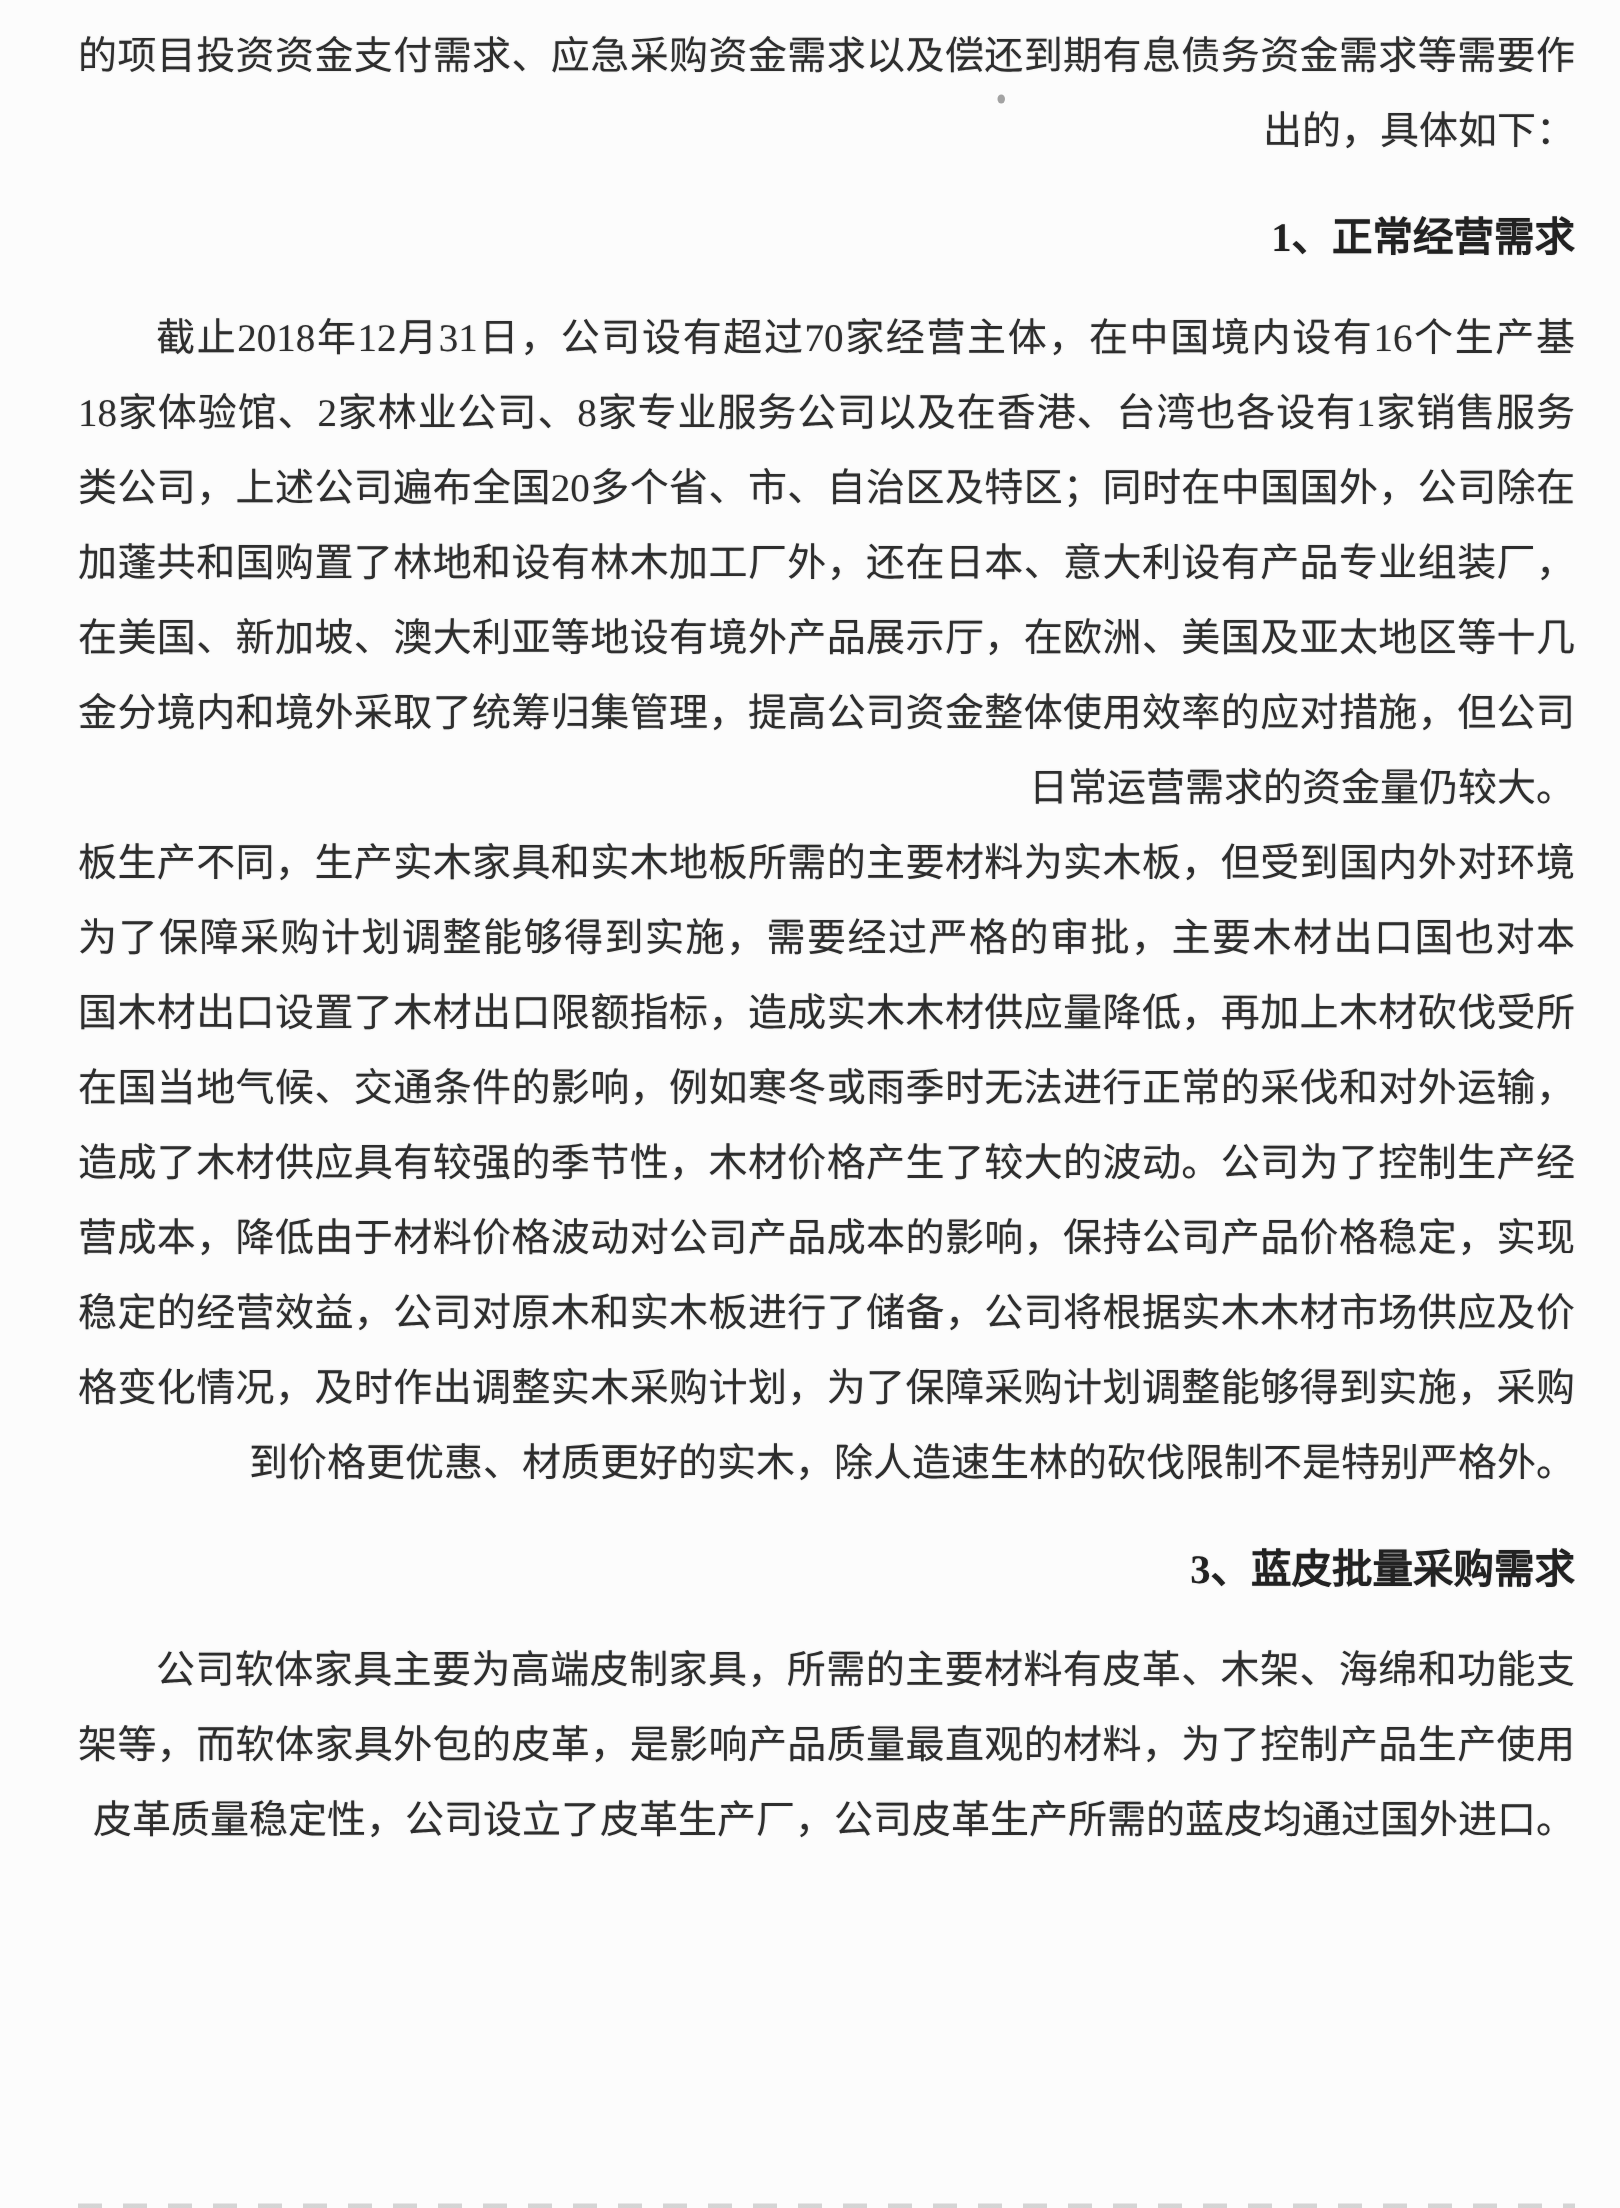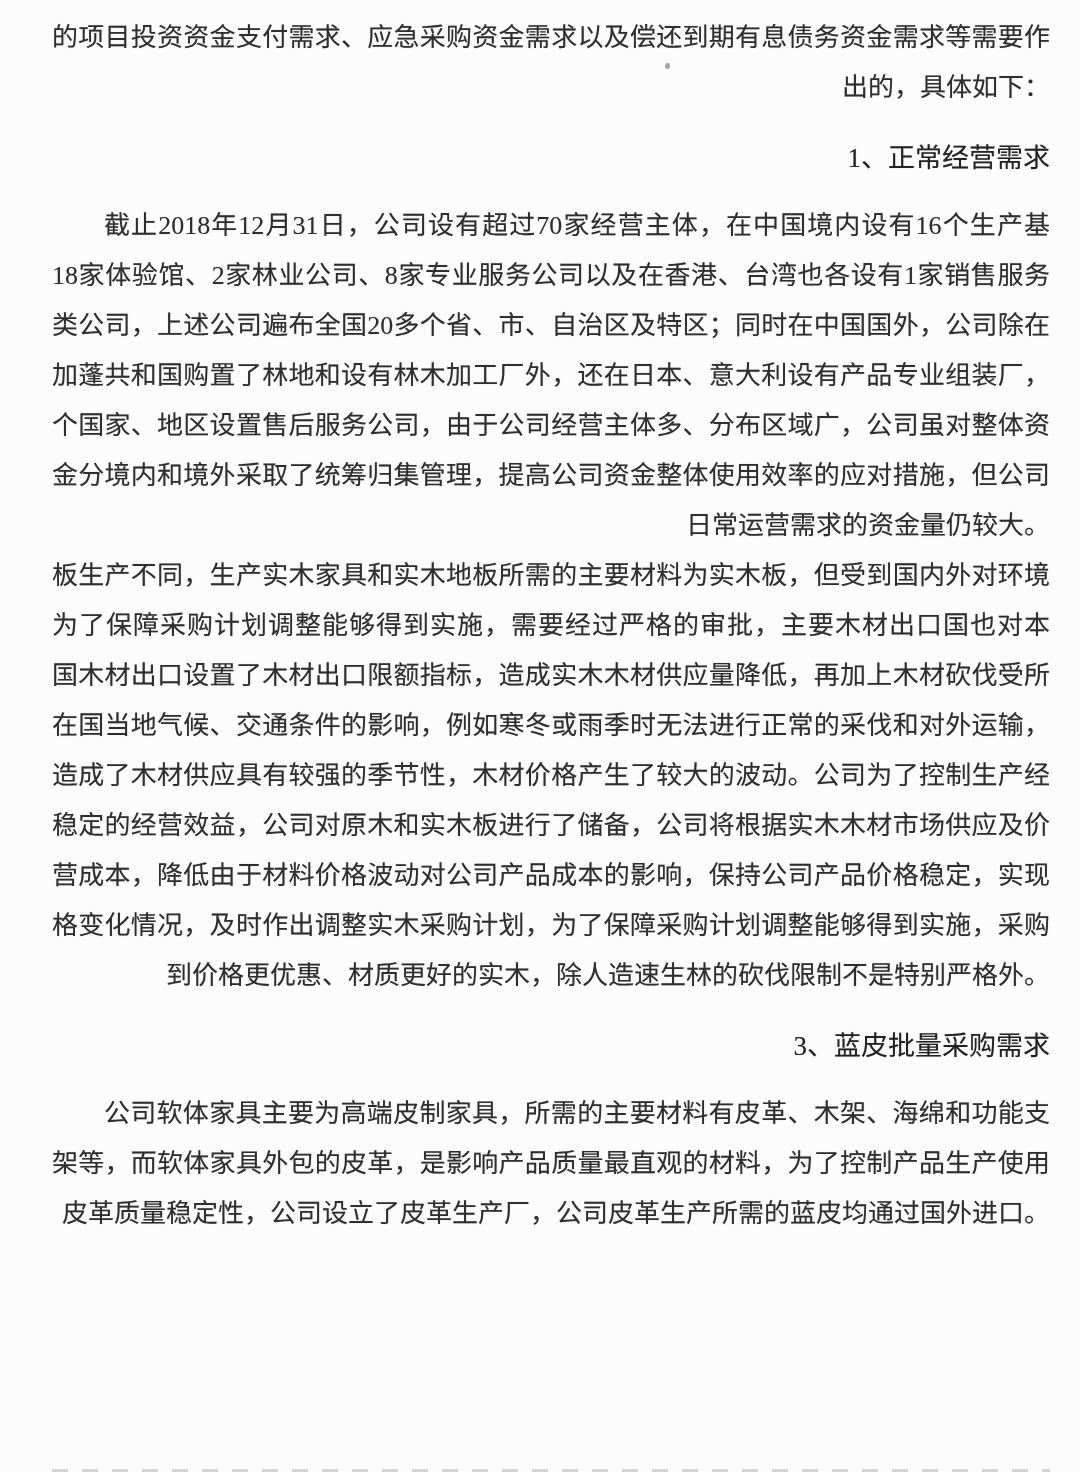--- a/index.html
+++ b/index.html
@@ -33,21 +33,21 @@
     overflow: hidden;
   }
   
   .line.fill {
     text-align: justify;
     text-align-last: justify;
   }
   
   .line.indent { text-indent: 52px; }
   .block.heading .line {
-    font-weight: normal;
+    font-weight: bold;
     font-size: 27px;
     color: #222222;
     padding-left: 54px;
   }
   
   .speck {
     position: absolute;
     background: rgba(90,90,90,0.55);
     border-radius: 50%;
   }
@@ -77,32 +77,32 @@
         <div class="line">出的，具体如下：</div>
       </div>
       <div class="block heading">
         <div class="line">1、正常经营需求</div>
       </div>
       <div class="block paragraph">
         <div class="line fill indent">截止2018年12月31日，公司设有超过70家经营主体，在中国境内设有16个生产基地、</div>
         <div class="line fill">18家体验馆、2家林业公司、8家专业服务公司以及在香港、台湾也各设有1家销售服务</div>
         <div class="line fill">类公司，上述公司遍布全国20多个省、市、自治区及特区；同时在中国国外，公司除在</div>
         <div class="line fill">加蓬共和国购置了林地和设有林木加工厂外，还在日本、意大利设有产品专业组装厂，</div>
-        <div class="line fill">个国家、地区设置售后服务公司，由于公司经营主体多、分布区域广，公司虽对整体资</div>
+        <div class="line fill">在美国、新加坡、澳大利亚等地设有境外产品展示厅，在欧洲、美国及亚太地区等十几</div>
         <div class="line fill">金分境内和境外采取了统筹归集管理，提高公司资金整体使用效率的应对措施，但公司</div>
         <div class="line">日常运营需求的资金量仍较大。</div>
       </div>
       <div class="block paragraph">
         <div class="line fill">板生产不同，生产实木家具和实木地板所需的主要材料为实木板，但受到国内外对环境</div>
         <div class="line fill">为了保障采购计划调整能够得到实施，需要经过严格的审批，主要木材出口国也对本</div>
         <div class="line fill">国木材出口设置了木材出口限额指标，造成实木木材供应量降低，再加上木材砍伐受所</div>
         <div class="line fill">在国当地气候、交通条件的影响，例如寒冬或雨季时无法进行正常的采伐和对外运输，</div>
         <div class="line fill">造成了木材供应具有较强的季节性，木材价格产生了较大的波动。公司为了控制生产经</div>
+        <div class="line fill">营成本，降低由于材料价格波动对公司产品成本的影响，保持公司产品价格稳定，实现</div>
         <div class="line fill">稳定的经营效益，公司对原木和实木板进行了储备，公司将根据实木木材市场供应及价</div>
-        <div class="line fill">营成本，降低由于材料价格波动对公司产品成本的影响，保持公司产品价格稳定，实现</div>
         <div class="line fill">格变化情况，及时作出调整实木采购计划，为了保障采购计划调整能够得到实施，采购</div>
         <div class="line">到价格更优惠、材质更好的实木，除人造速生林的砍伐限制不是特别严格外。</div>
       </div>
       <div class="block heading">
         <div class="line">3、蓝皮批量采购需求</div>
       </div>
       <div class="block paragraph">
         <div class="line fill indent">公司软体家具主要为高端皮制家具，所需的主要材料有皮革、木架、海绵和功能支</div>
         <div class="line fill">架等，而软体家具外包的皮革，是影响产品质量最直观的材料，为了控制产品生产使用</div>
         <div class="line">皮革质量稳定性，公司设立了皮革生产厂，公司皮革生产所需的蓝皮均通过国外进口。</div>

